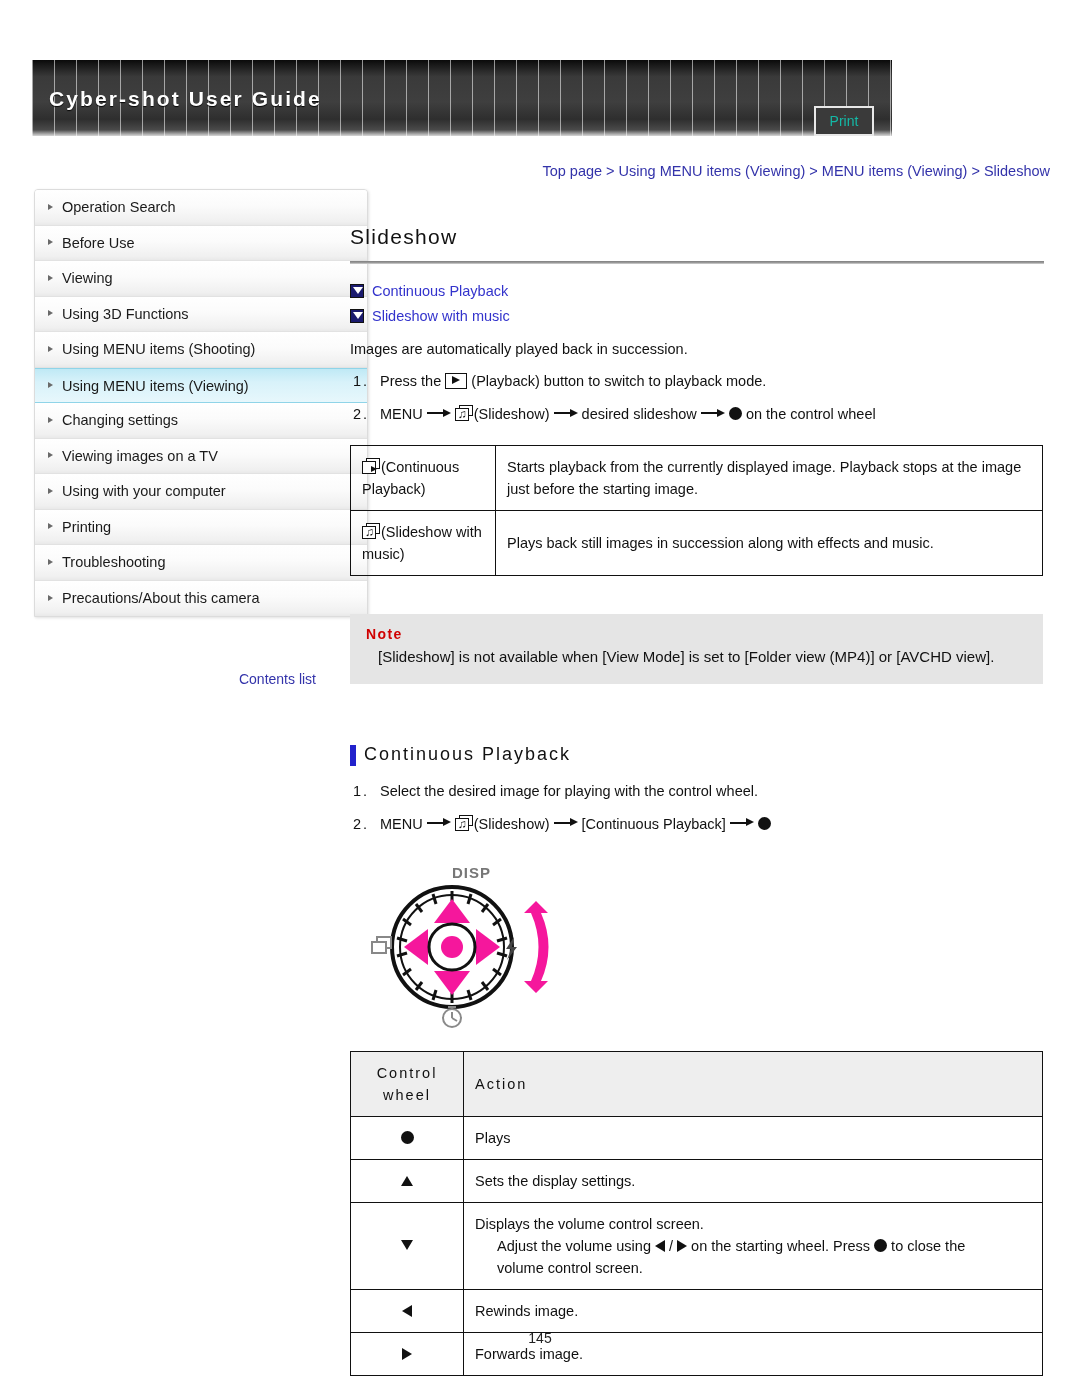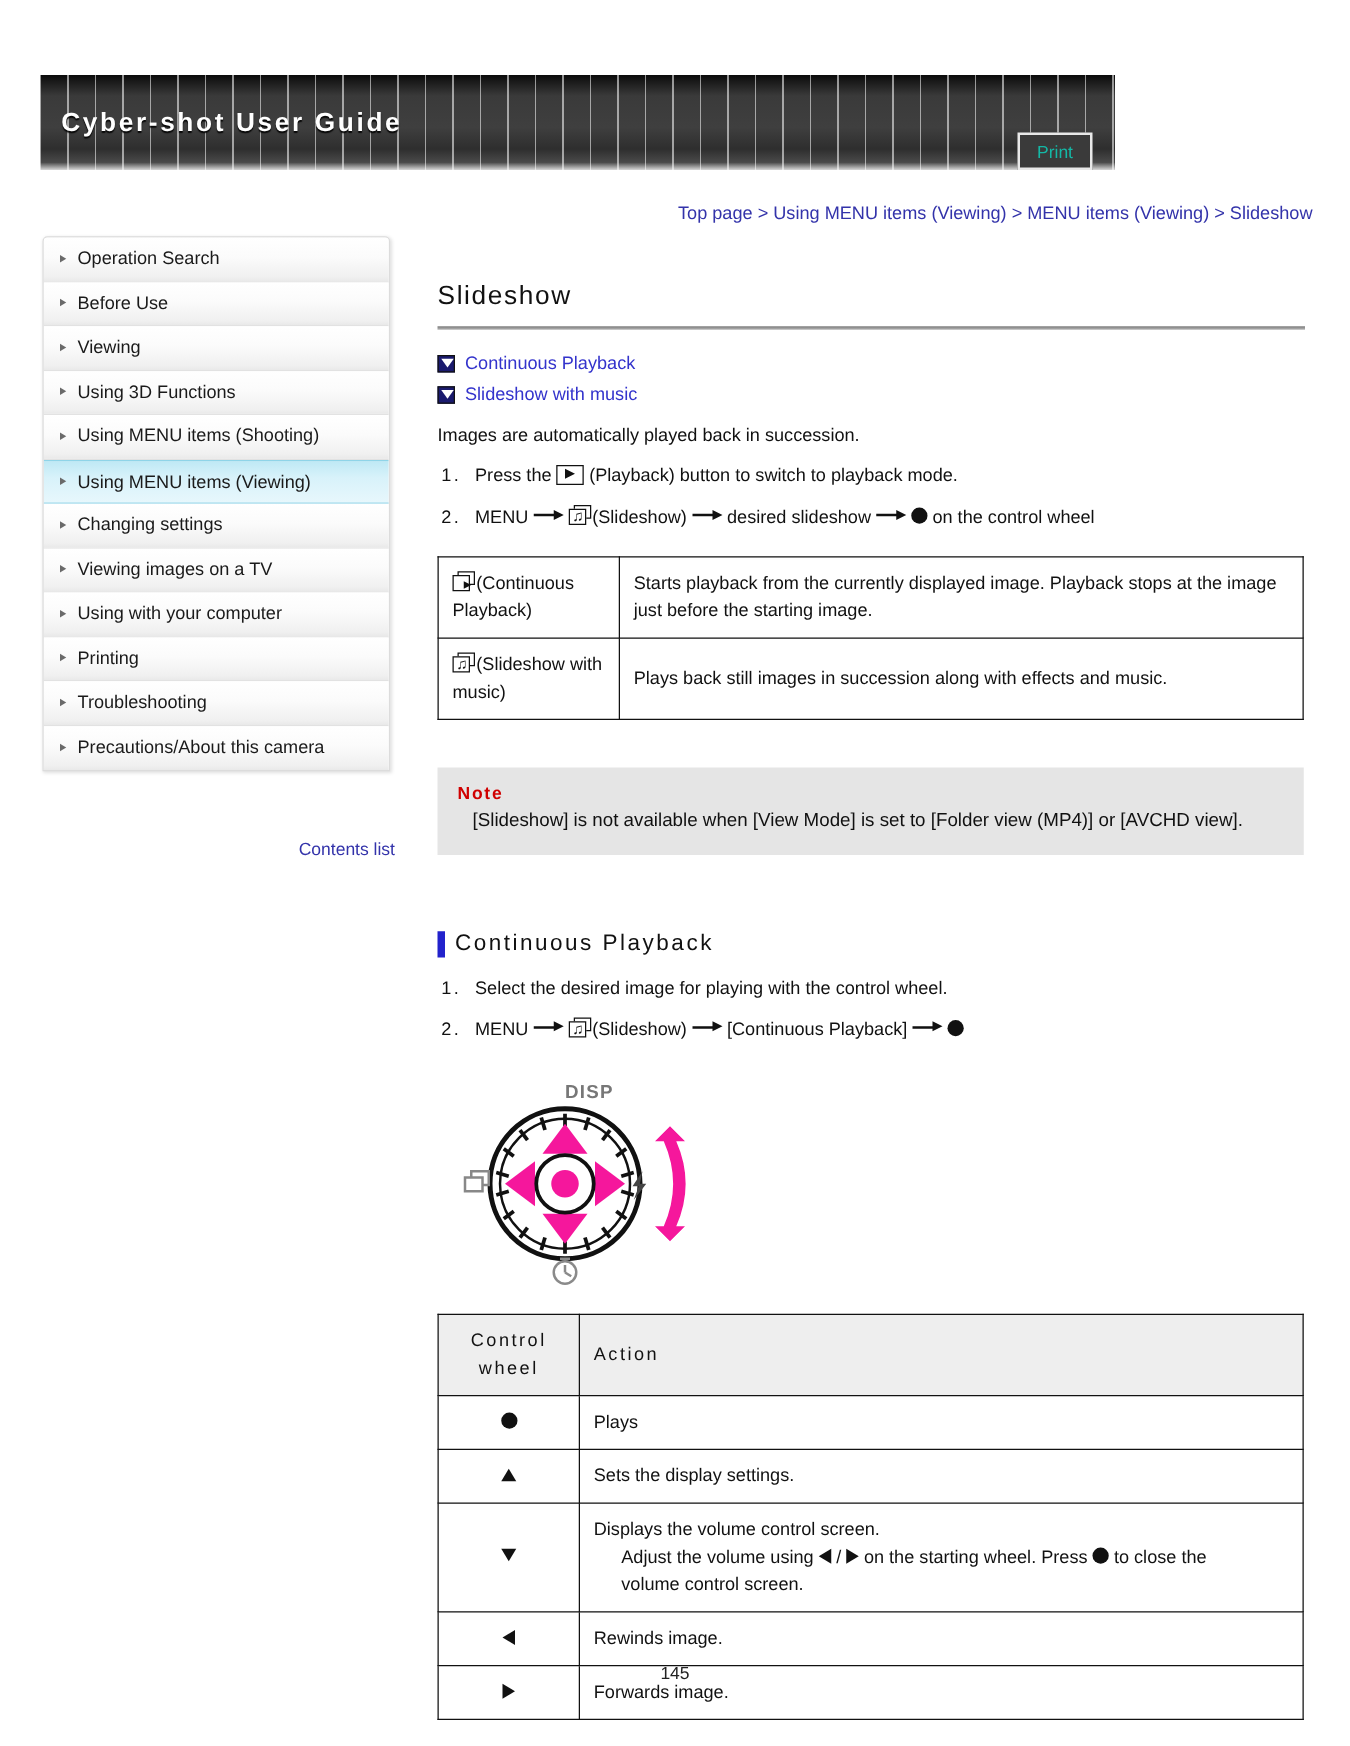--- a/index.html
+++ b/index.html
@@ -65,21 +65,21 @@
     text-align: right;
     color: #3333aa;
     font-size: 14.5px;
     white-space: nowrap;
   }
 
   
   .sidebar {
     position: absolute;
     left: 34px; top: 189px;
-    width: 278px;
+    width: 334px;
     border: 1px solid #dcdcdc;
     border-radius: 4px 4px 0 0;
     background: #ffffff;
     box-shadow: 1px 1px 3px rgba(0,0,0,0.12);
     overflow: hidden;
   }
   .nav-item {
     position: relative;
     height: 35.5px;
     line-height: 35.5px;

